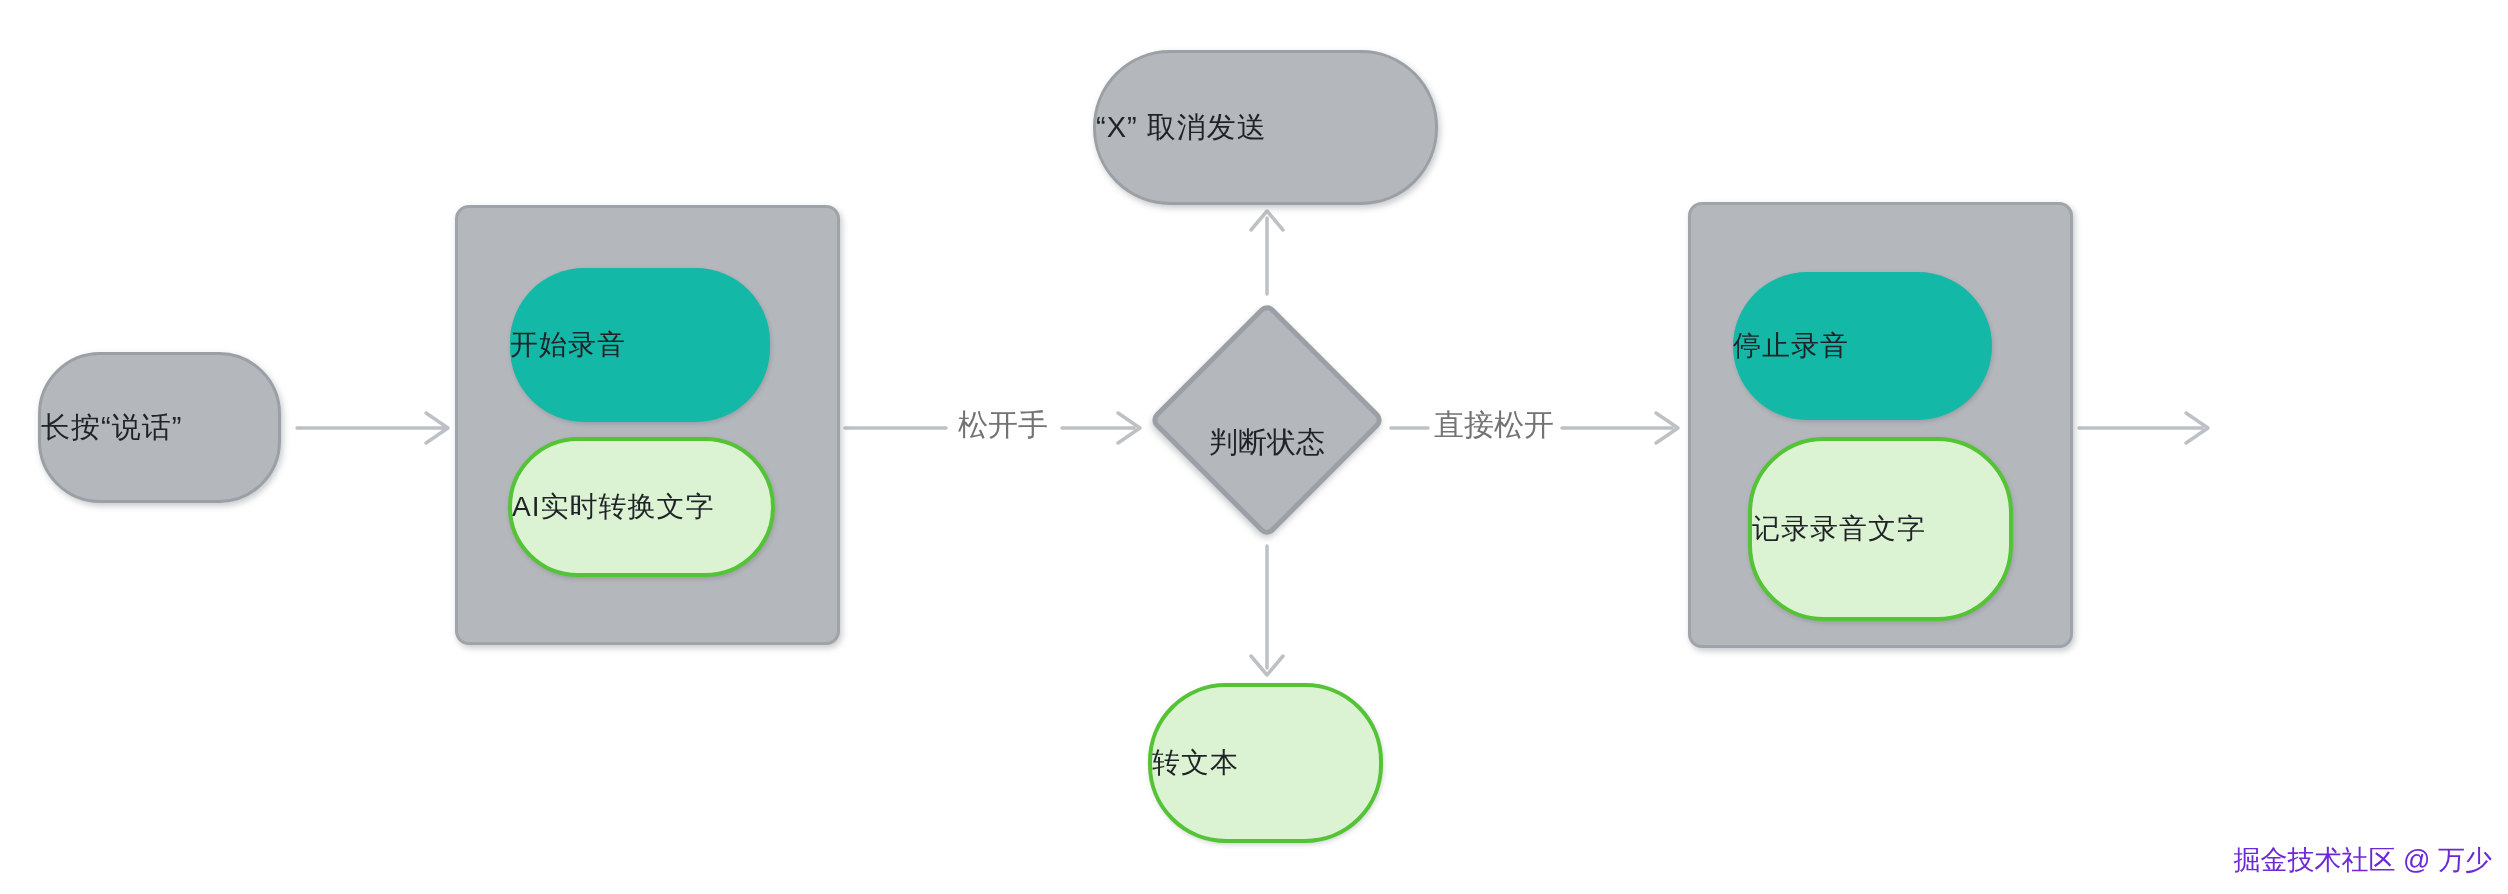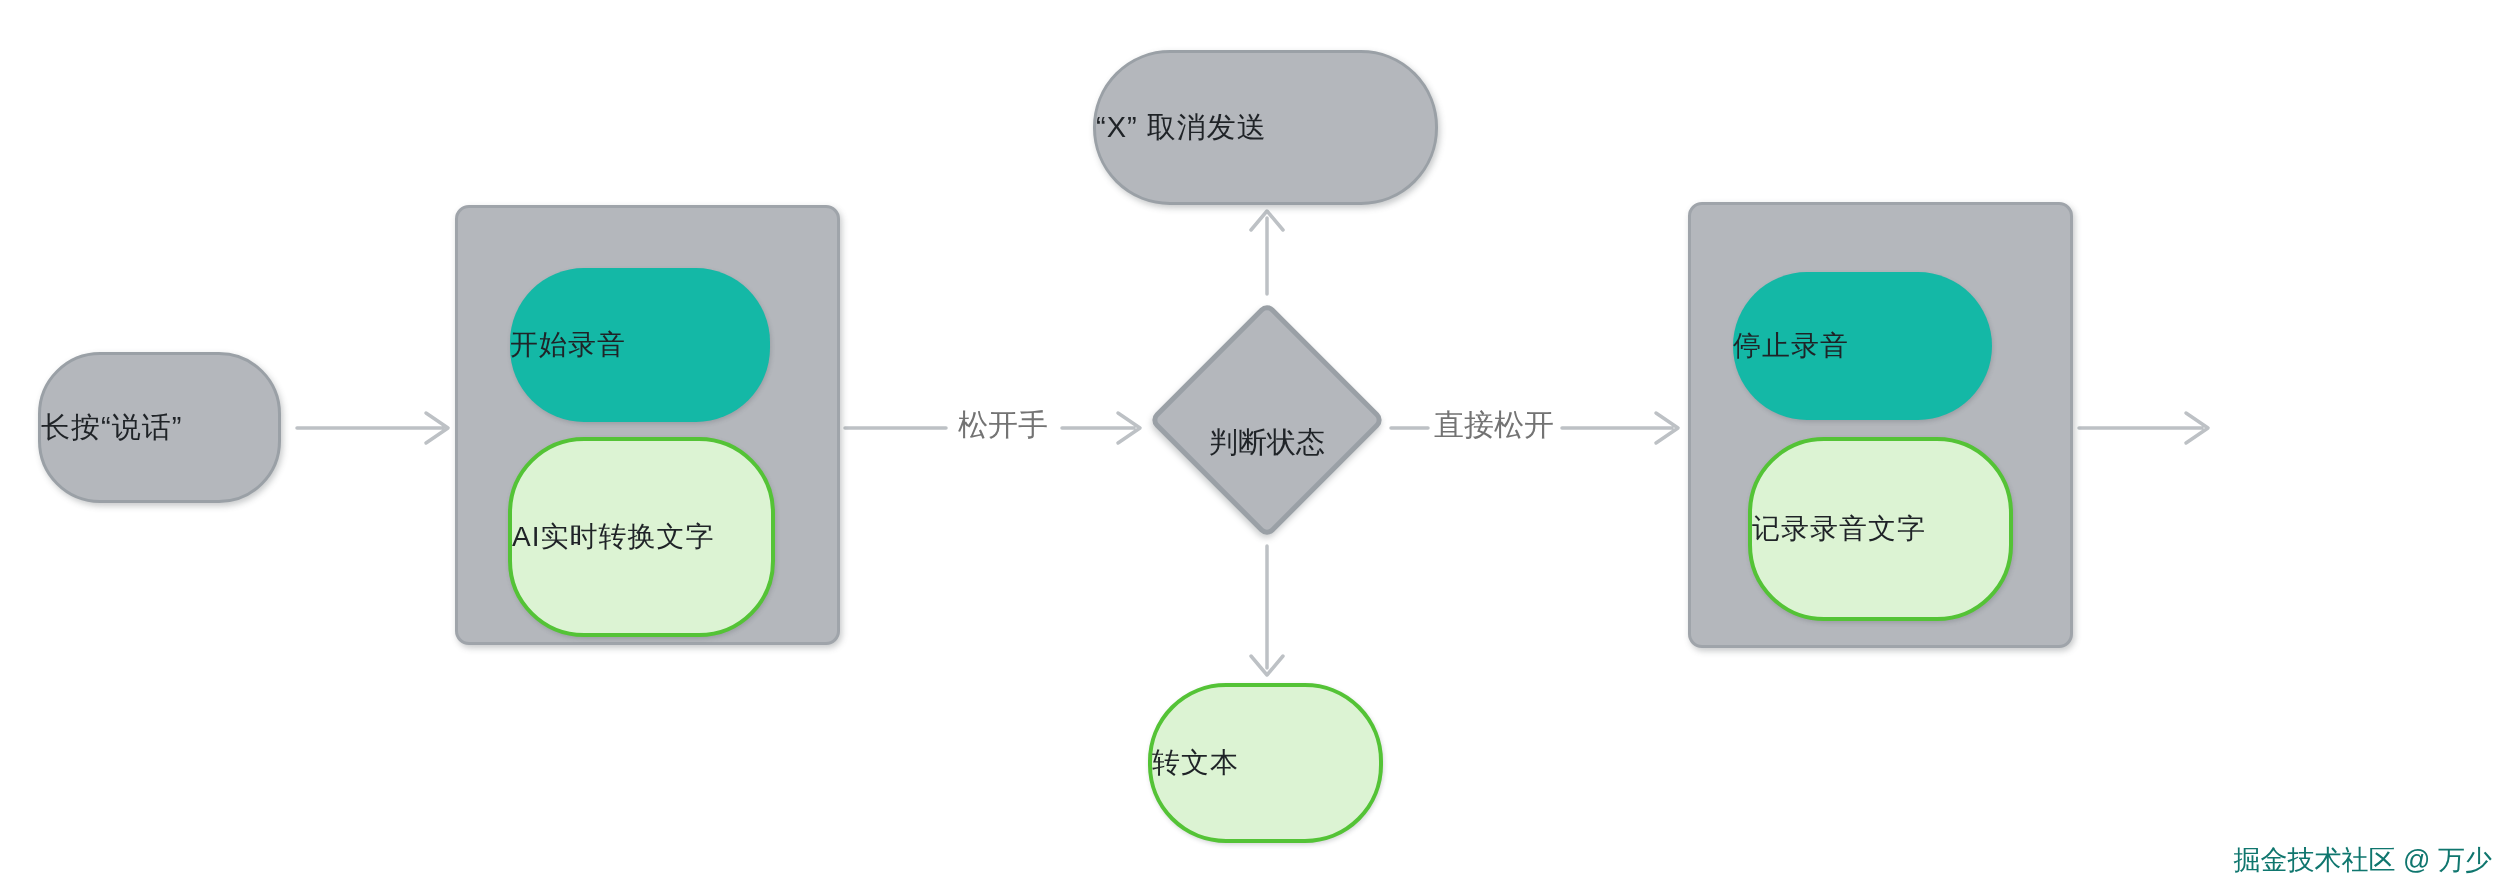--- a/index.html
+++ b/index.html
@@ -40,21 +40,21 @@
   .diamond-label{
     position:absolute;left:1267px;top:421px;transform:translate(-50%,-50%);
     font-size:29px;font-weight:500;white-space:nowrap;margin-top:22px;
   }
   .edge-label{
     position:absolute;transform:translate(-50%,-50%);
     font-size:30px;font-weight:500;color:#737373;white-space:nowrap;
   }
   .watermark{
     position:absolute;right:16px;bottom:16px;font-size:27px;font-weight:500;
-    color:#0f766e;text-shadow:2px 2px 1px rgba(255,255,255,.95);white-space:nowrap;
+    color:#6d28d9;text-shadow:2px 2px 1px rgba(255,255,255,.95);white-space:nowrap;
   }
 </style>
 </head>
 <body>
 
 <div class="canvas">
 
   <svg class="arrows" viewBox="0 0 2508 894" xmlns="http://www.w3.org/2000/svg" fill="none" stroke="#bdc1c5" stroke-width="3.5" stroke-linecap="round" stroke-linejoin="round">
     <path d="M297 428 L443 428 M426 413 L448 428 L426 443"></path>
     <path d="M845 428 L946 428"></path>
@@ -67,21 +67,21 @@
   </svg>
 
   <div class="node gray" style="left:38px;top:352px;width:243px;height:151px;border-radius:62px;">
     <span>长按“说话”</span>
   </div>
 
   <div class="container-box" style="left:455px;top:205px;width:385px;height:440px;"></div>
   <div class="node pill-light" style="left:510px;top:238px;width:260px;height:154px;">
     <span>开始录音</span>
   </div>
-  <div class="node pill-green" style="left:508px;top:437px;width:267px;height:200px;">
+  <div class="node pill-green" style="left:508px;top:437px;width:267px;height:140px;">
     <span>AI实时转换文字</span>
   </div>
 
   <div class="edge-label" style="left:1003px;top:425px;">松开手</div>
 
   <div class="diamond-shape"></div>
   <div class="diamond-label">判断状态</div>
 
   <div class="node gray" style="left:1093px;top:50px;width:345px;height:155px;border-radius:77px;">
     <span>“X” 取消发送</span>

